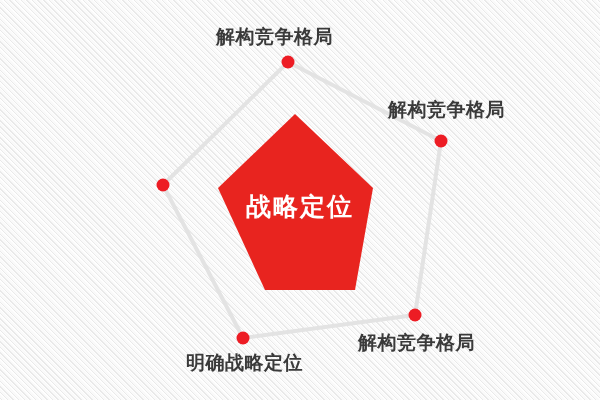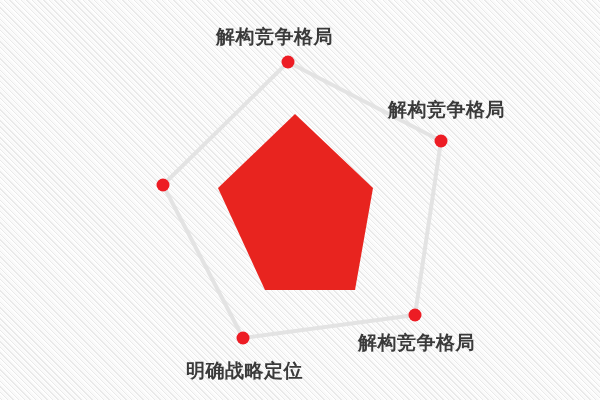--- a/index.html
+++ b/index.html
@@ -40,21 +40,21 @@
     color: #3a3a3a;
     font-size: 19px;
     font-weight: bold;
     letter-spacing: 0.5px;
     white-space: nowrap;
     line-height: 1;
   }
   #label-top        { left: 216px; top: 27px; }
   #label-upper-right{ left: 388px; top: 100px; }
   #label-lower-right{ left: 358px; top: 333px; }
-  #label-bottom     { left: 186px; top: 361px; }
+  #label-bottom     { left: 186px; top: 353px; }
   #label-left       { left: 119px; top: 147px; }
 
   #center-label {
     position: absolute;
     left: 0;
     top: 194px;
     width: 600px;
     text-align: center;
     color: #ffffff;
     font-size: 25px;
@@ -84,14 +84,15 @@
 
   <div class="vertex-label" id="label-top">解构竞争格局</div>
 
   <div class="vertex-label" id="label-upper-right">解构竞争格局</div>
 
   <div class="vertex-label" id="label-lower-right">解构竞争格局</div>
 
   <div class="vertex-label" id="label-bottom">明确战略定位</div>
 
 
+  <div id="center-label">战略定位</div>
 
 </div>
 
 </body></html>

